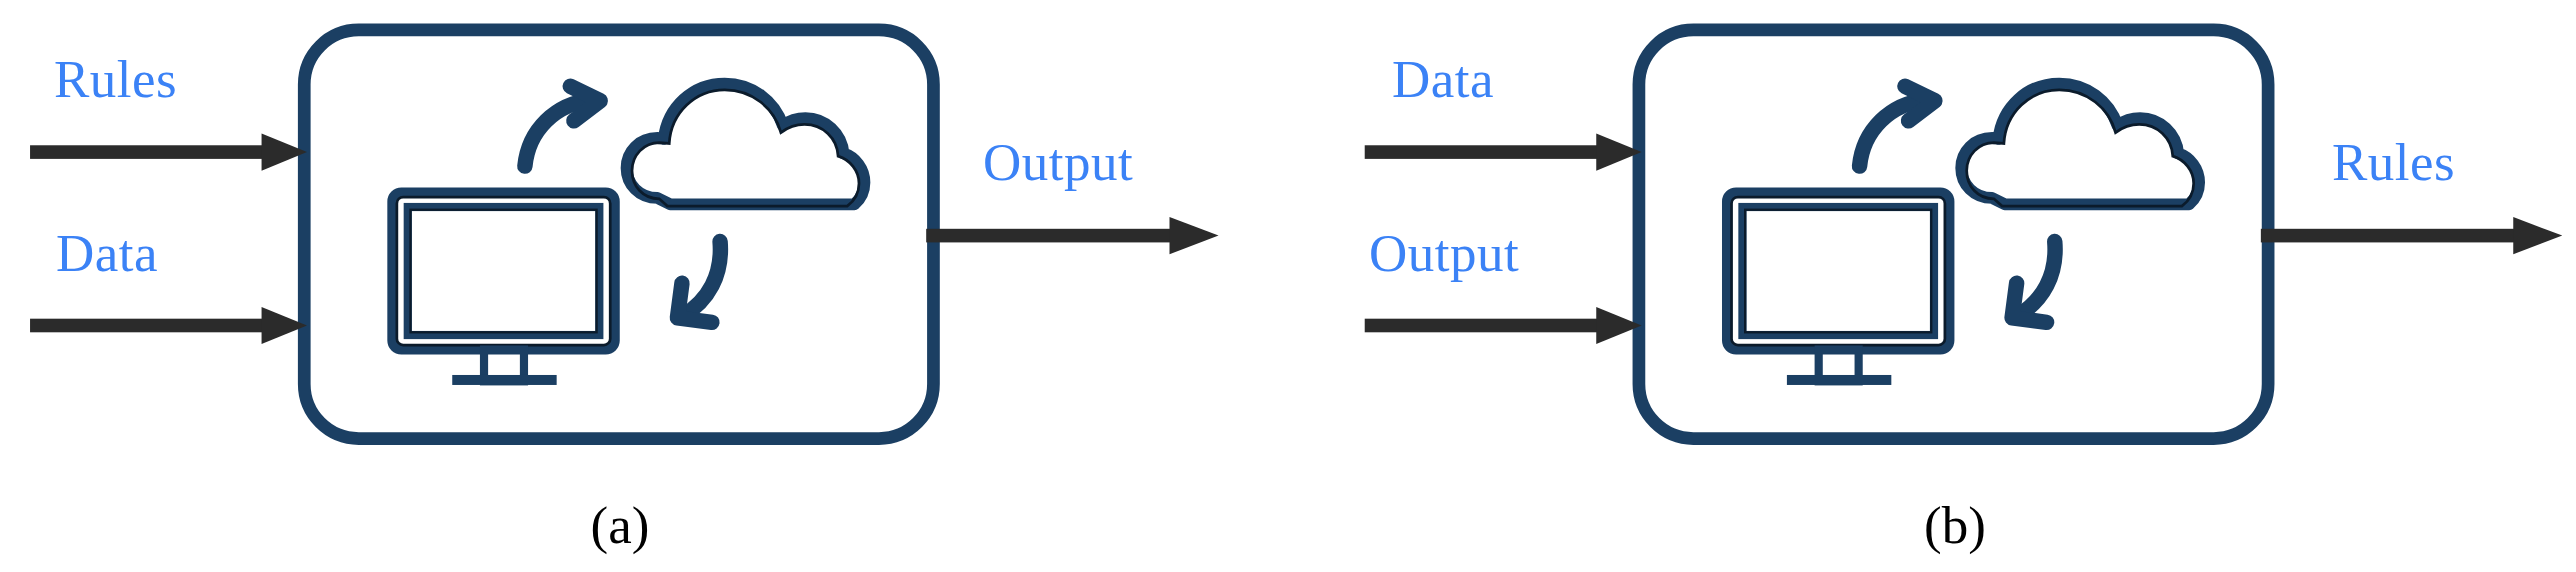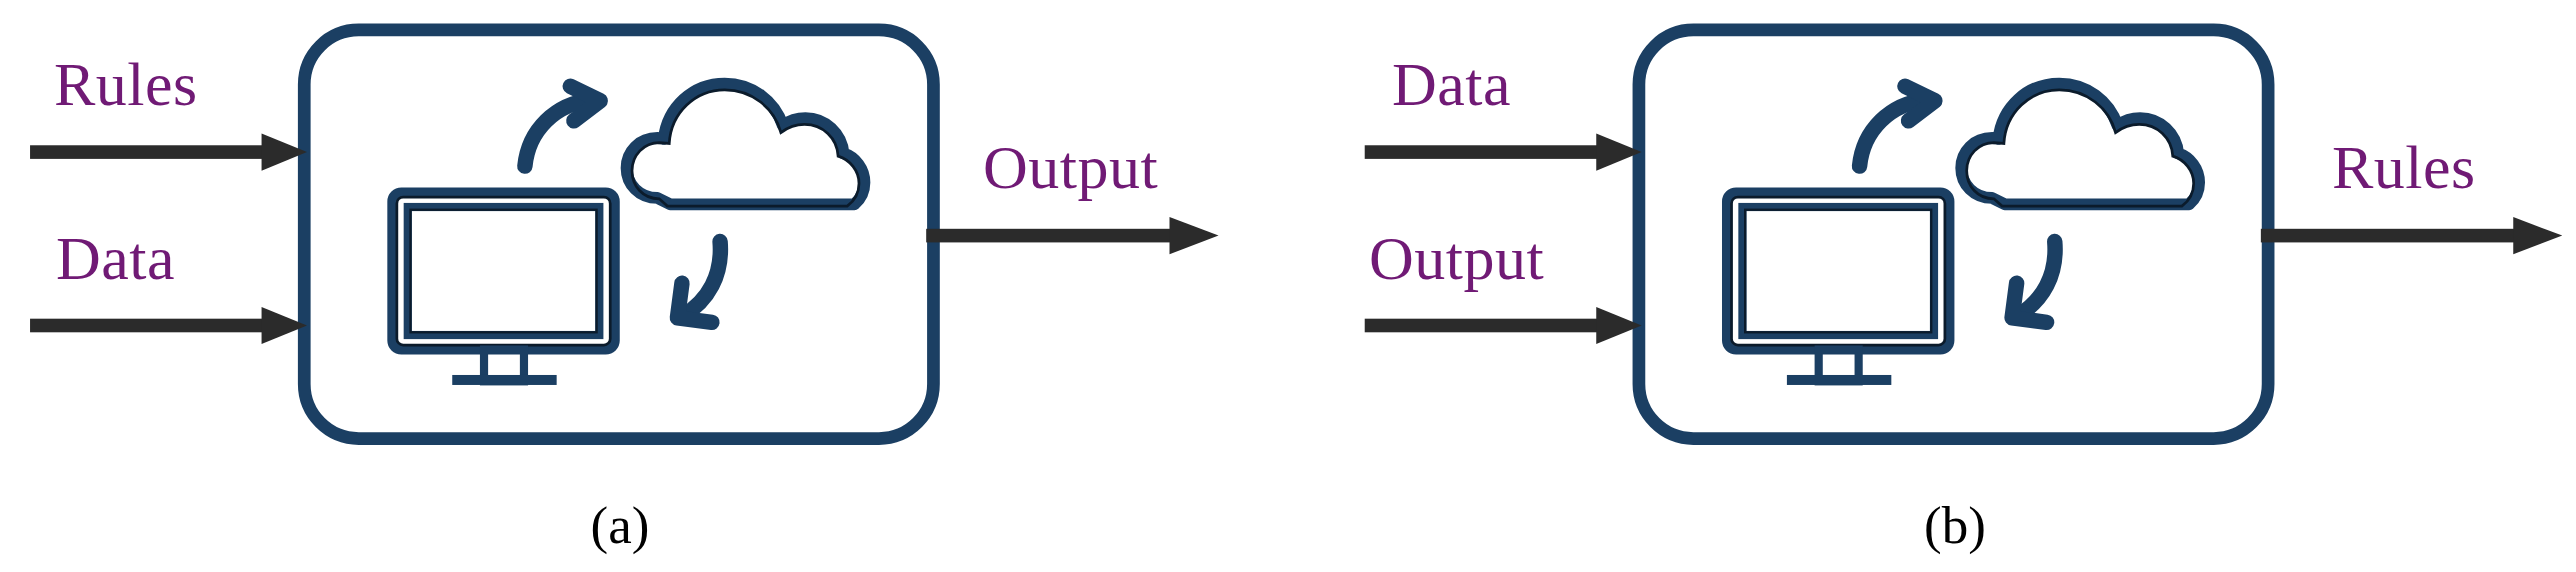--- a/index.html
+++ b/index.html
@@ -20,23 +20,23 @@
   .svg-layer {
     position: absolute;
     left: 0;
     top: 0;
     width: 100%;
     height: 100%;
     overflow: visible;
   }
   .label {
     position: absolute;
-    color: #701a75;
+    color: #3b82f6;
     font-family: "Liberation Serif", "DejaVu Serif", serif;
-    font-size: 62px;
+    font-size: 53px;
     line-height: 1;
     white-space: nowrap;
     letter-spacing: 0.5px;
   }
   .caption {
     position: absolute;
     color: #000000;
     font-family: "Liberation Serif", "DejaVu Serif", serif;
     font-size: 53px;
     line-height: 1;

